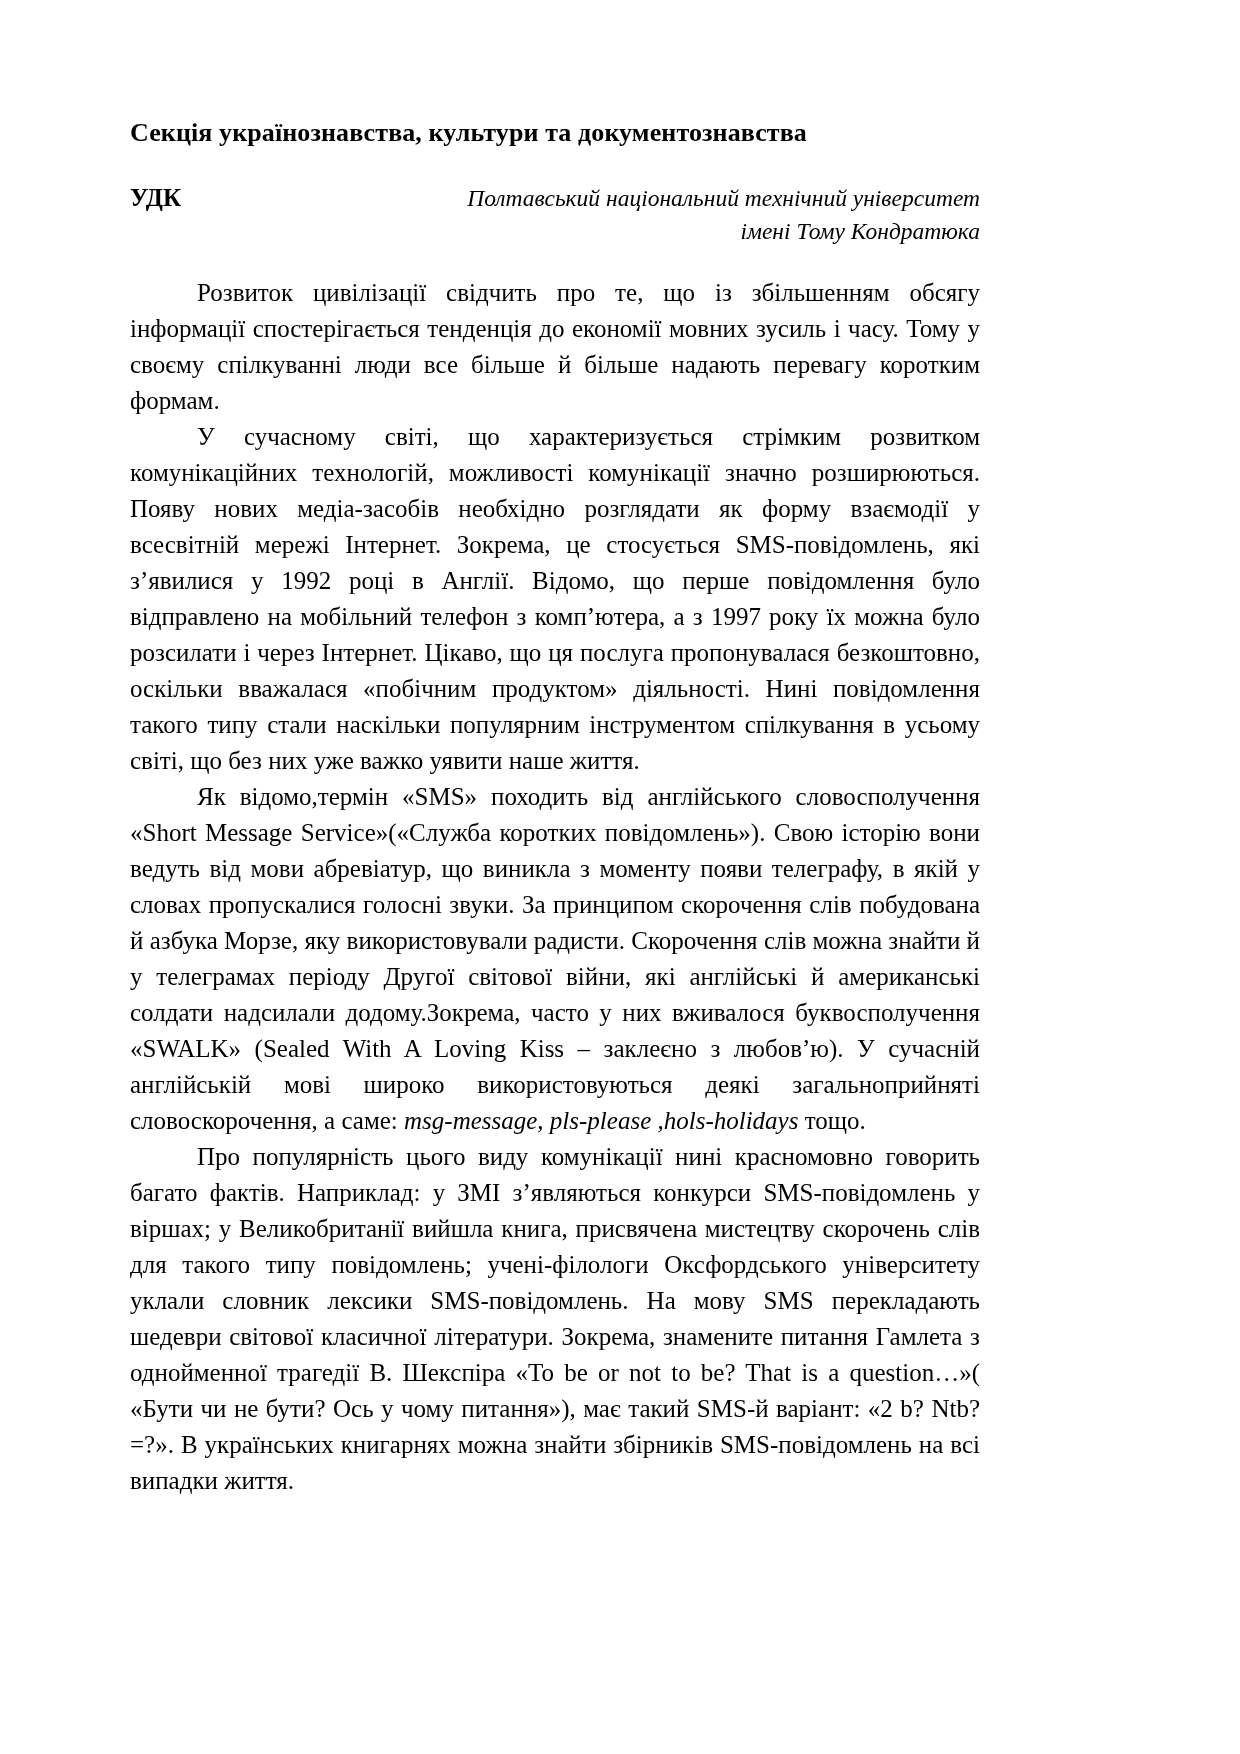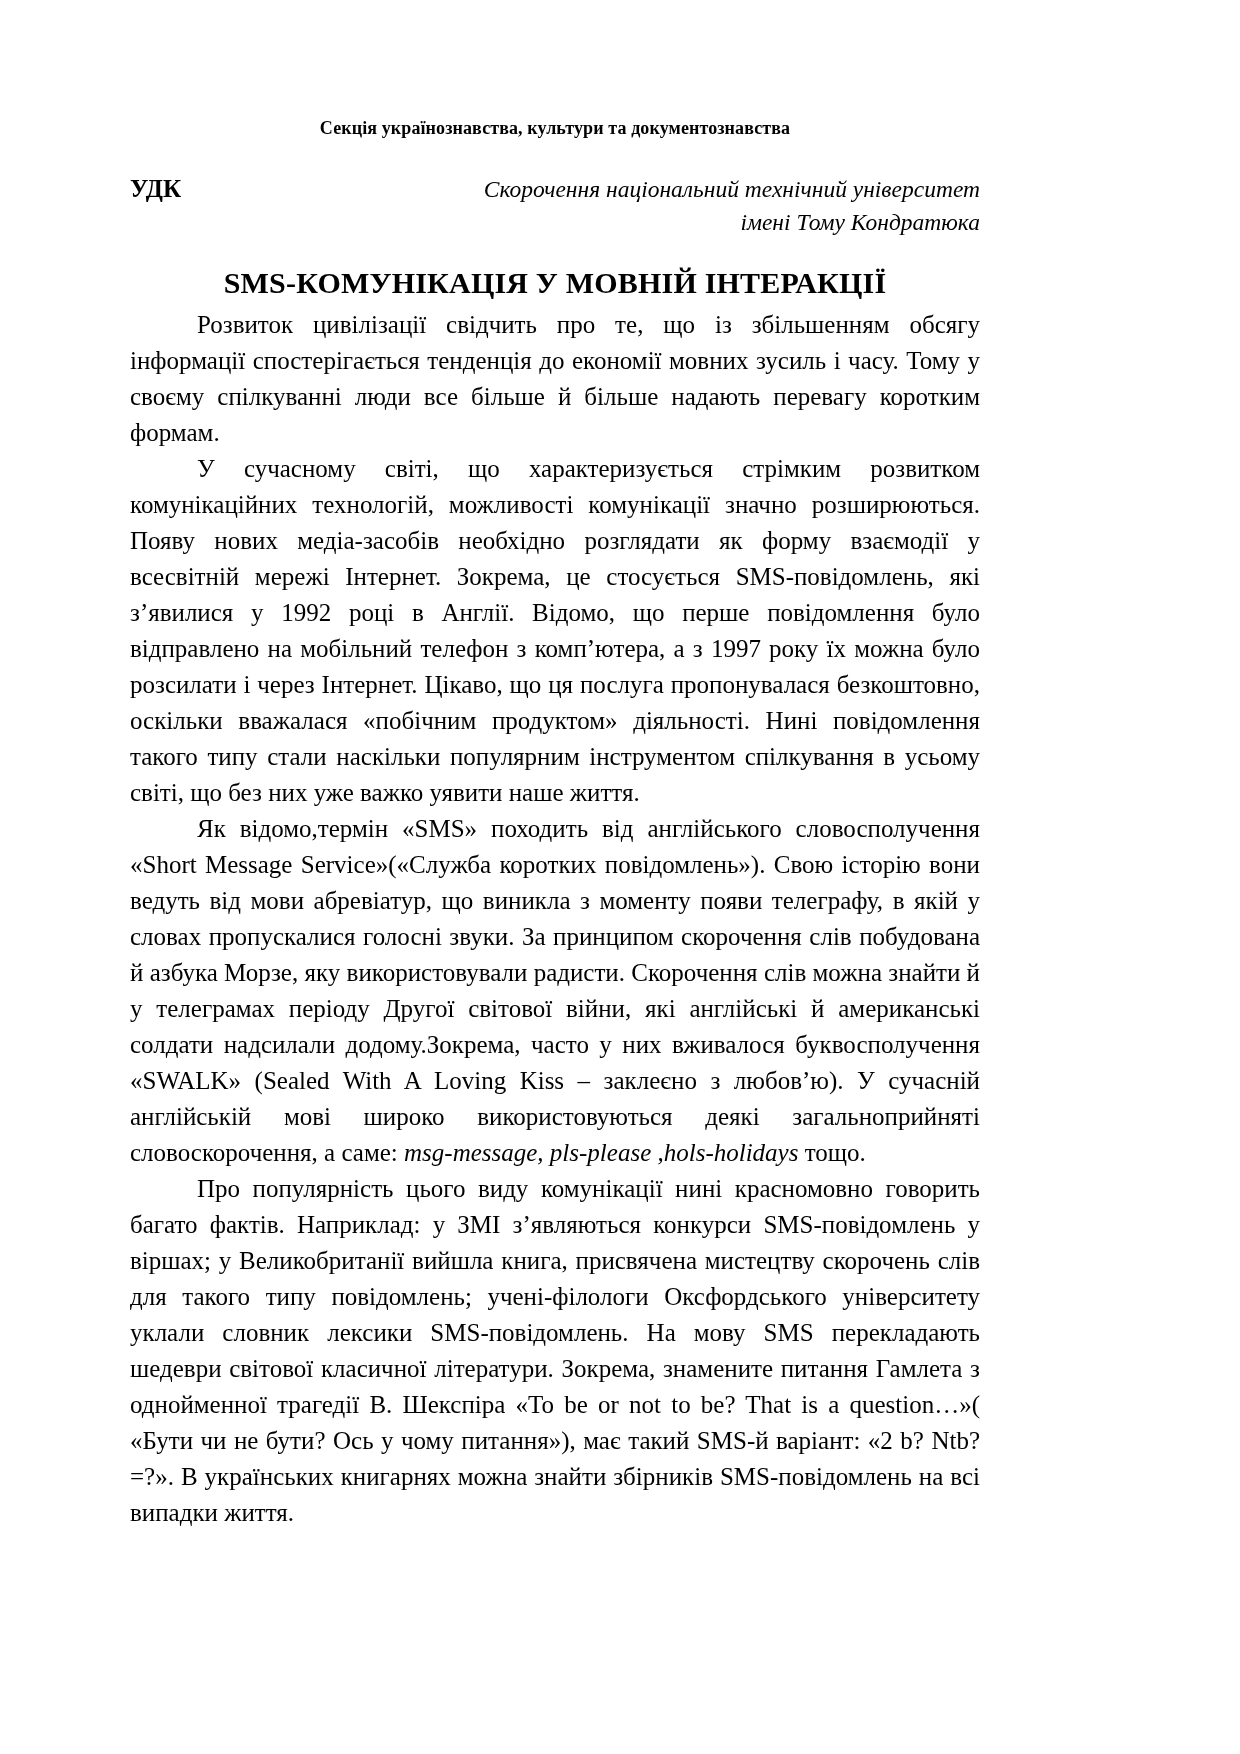--- a/index.html
+++ b/index.html
@@ -24,23 +24,23 @@
   }
   .content {
     position: absolute;
     left: 130px;
     top: 118px;
     width: 850px;
   }
 
   
   .section-heading {
-    text-align: center;
+    text-align: left;
     font-weight: bold;
-    font-size: 18px;
+    font-size: 26px;
     line-height: 1.15;
     letter-spacing: 0.1px;
     margin: 0 0 34px 0;
   }
 
   
   .meta-block {
     position: relative;
     margin: 0 0 26px 0;
   }
@@ -95,26 +95,25 @@
 <body>
 
 <div class="page">
   <div class="content">
 
     <div class="section-heading">Секція  українознавства, культури та документознавства</div>
 
     <div class="meta-block">
       <div class="udk">УДК</div>
       <div class="author-lines">
-        <span class="affiliation-1">Скорочення національний технічний університет</span>
+        <span class="affiliation-1">Полтавський національний технічний університет</span>
         <span class="affiliation-2">імені Тому Кондратюка</span>
       </div>
     </div>
 
-    <h1 class="article-title">SMS-КОМУНІКАЦІЯ У МОВНІЙ ІНТЕРАКЦІЇ</h1>
 
     <div class="body-text">
 
       <p>Розвиток цивілізації свідчить про те, що із збільшенням обсягу інформації спостерігається тенденція до економії мовних зусиль і часу. Тому у своєму спілкуванні люди все більше й більше надають перевагу коротким формам.</p>
 
       <p>У сучасному світі, що характеризується стрімким розвитком комунікаційних технологій, можливості комунікації значно розширюються. Появу нових медіа-засобів необхідно розглядати як форму взаємодії у всесвітній мережі Інтернет. Зокрема, це стосується SMS-повідомлень, які з’явилися у 1992 році в Англії. Відомо, що перше повідомлення було відправлено на  мобільний телефон з комп’ютера, а з 1997 року їх можна було розсилати і через Інтернет. Цікаво, що ця послуга пропонувалася безкоштовно, оскільки вважалася «побічним продуктом» діяльності. Нині повідомлення  такого типу стали наскільки популярним інструментом спілкування в усьому світі, що без них уже важко уявити наше життя.</p>
 
       <p>
         <span>Як відомо,термін «SMS» походить від англійського словосполучення «Short Message Service»(«Служба коротких повідомлень»). Свою історію вони ведуть від мови абревіатур, що виникла з моменту появи телеграфу, в якій  у словах пропускалися голосні звуки.  За  принципом  скорочення слів  побудована   й  азбука  Морзе,  яку  використовували  радисти. Скорочення слів можна знайти й у телеграмах періоду  Другої світової війни,  які англійські й американські солдати  надсилали додому.Зокрема, часто у них вживалося  буквосполучення  «SWALK» (Sealed With A Loving Kiss – заклеєно з любов’ю). У сучасній англійській мові широко використовуються деякі загальноприйняті словоскорочення, а саме: </span><em>msg-message, pls-please ,hols-holidays</em><span> тощо.</span>
       </p>

